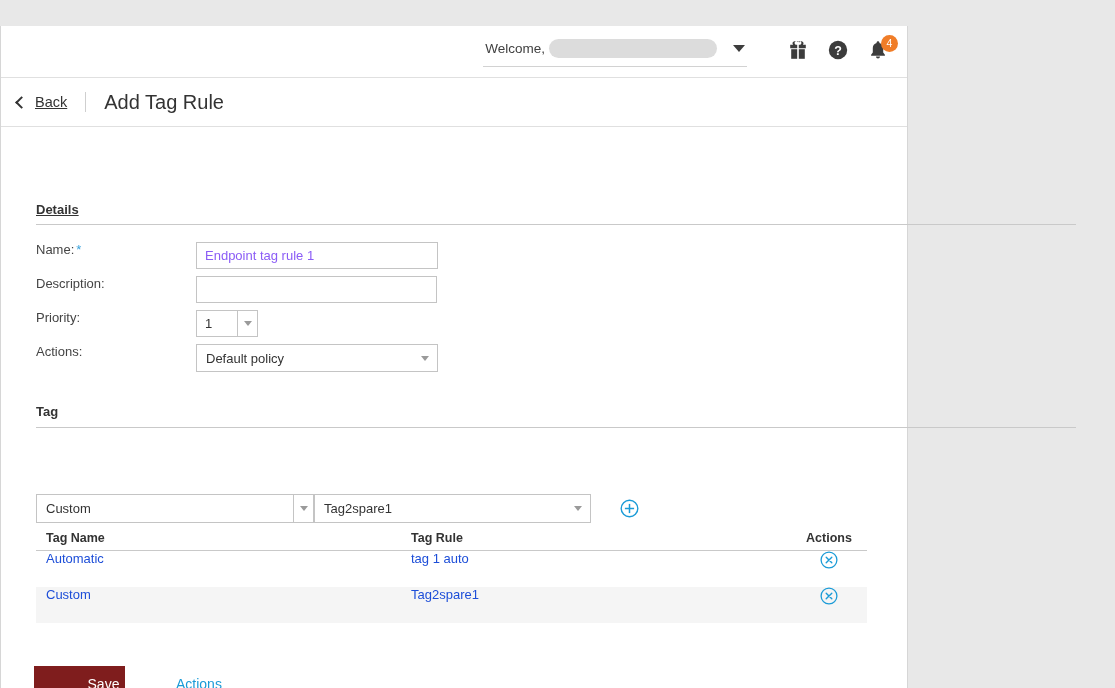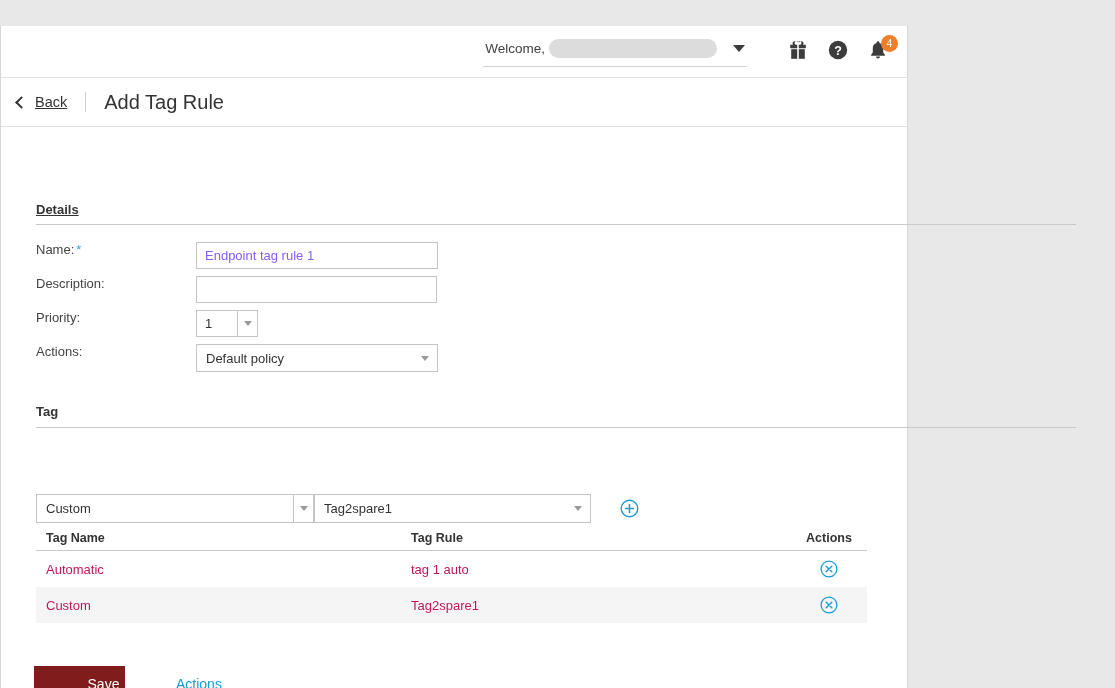--- a/index.html
+++ b/index.html
@@ -160,22 +160,22 @@
   }
 
   
   .tbl { position: absolute; left: 35px; top: 398px; width: 831px; }
   .tbl-head {
     display: flex; height: 26px; align-items: center;
     border-bottom: 1px solid #c9c9c9;
     font-size: 12.5px; font-weight: bold; color: #333;
   }
   .tbl-row {
-    display: flex; height: 36px; align-items: center;
-    font-size: 13px; color: #be185d;
+    display: flex; height: 36px; align-items: flex-start;
+    font-size: 13px; color: #1d4ed8;
   }
   .tbl-row.alt { background: #f5f5f5; }
   .c-type { width: 375px; padding-left: 10px; }
   .c-name { width: 380px; }
   .c-act { flex: 1; display: flex; justify-content: center; }
   .del-circle { width: 18px; height: 18px; cursor: pointer; }
 
   
   .footer {
     position: absolute; left: 0; bottom: 0; width: 100%;

